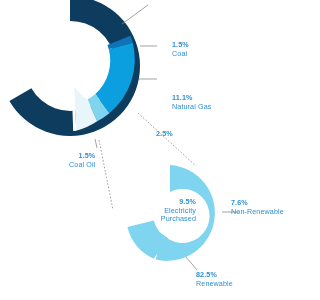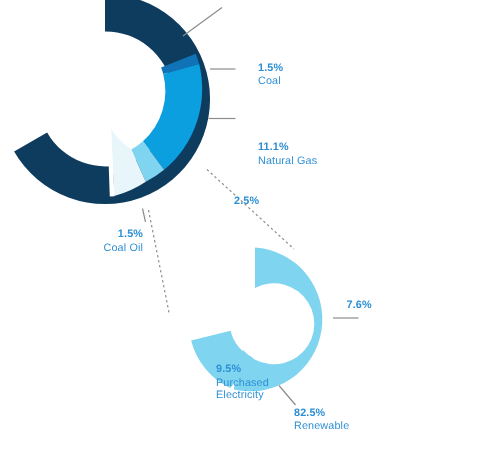--- a/index.html
+++ b/index.html
@@ -33,24 +33,23 @@
   }
   .lbl .pct {
     display: block;
     font-weight: 700;
   }
   .lbl .nm {
     display: block;
     font-weight: 400;
   }
   .lbl.center-lbl {
-    text-align: left;
+    text-align: right;
     white-space: normal;
     color: #2e8fd4;
-    margin-top: 44px;
   }
   .lbl.center-lbl .nm { font-weight: 400; }
 </style>
 </head>
 <body>
 
 <div id="stage">
 
   <svg id="chart-svg" viewBox="0 0 300 300">
 
@@ -139,26 +138,27 @@
     <span class="pct">2.5%</span>
   </div>
 
   <div class="lbl" style="left:69px; top:152px; text-align:right;">
     <span class="pct">1.5%</span>
     <span class="nm">Coal Oil</span>
   </div>
 
   <div class="lbl center-lbl" style="left:144px; top:198px; width:52px;">
     <span class="pct">9.5%</span>
+    <span class="nm">Electricity</span>
     <span class="nm">Purchased</span>
-    <span class="nm">Electricity</span>
   </div>
 
   <div class="lbl" style="left:231px; top:199px;">
     <span class="pct">7.6%</span>
+    <span class="nm">Non-Renewable</span>
   </div>
 
   <div class="lbl" style="left:196px; top:271px;">
     <span class="pct">82.5%</span>
     <span class="nm">Renewable</span>
   </div>
 
 </div>
 
 </body></html>

